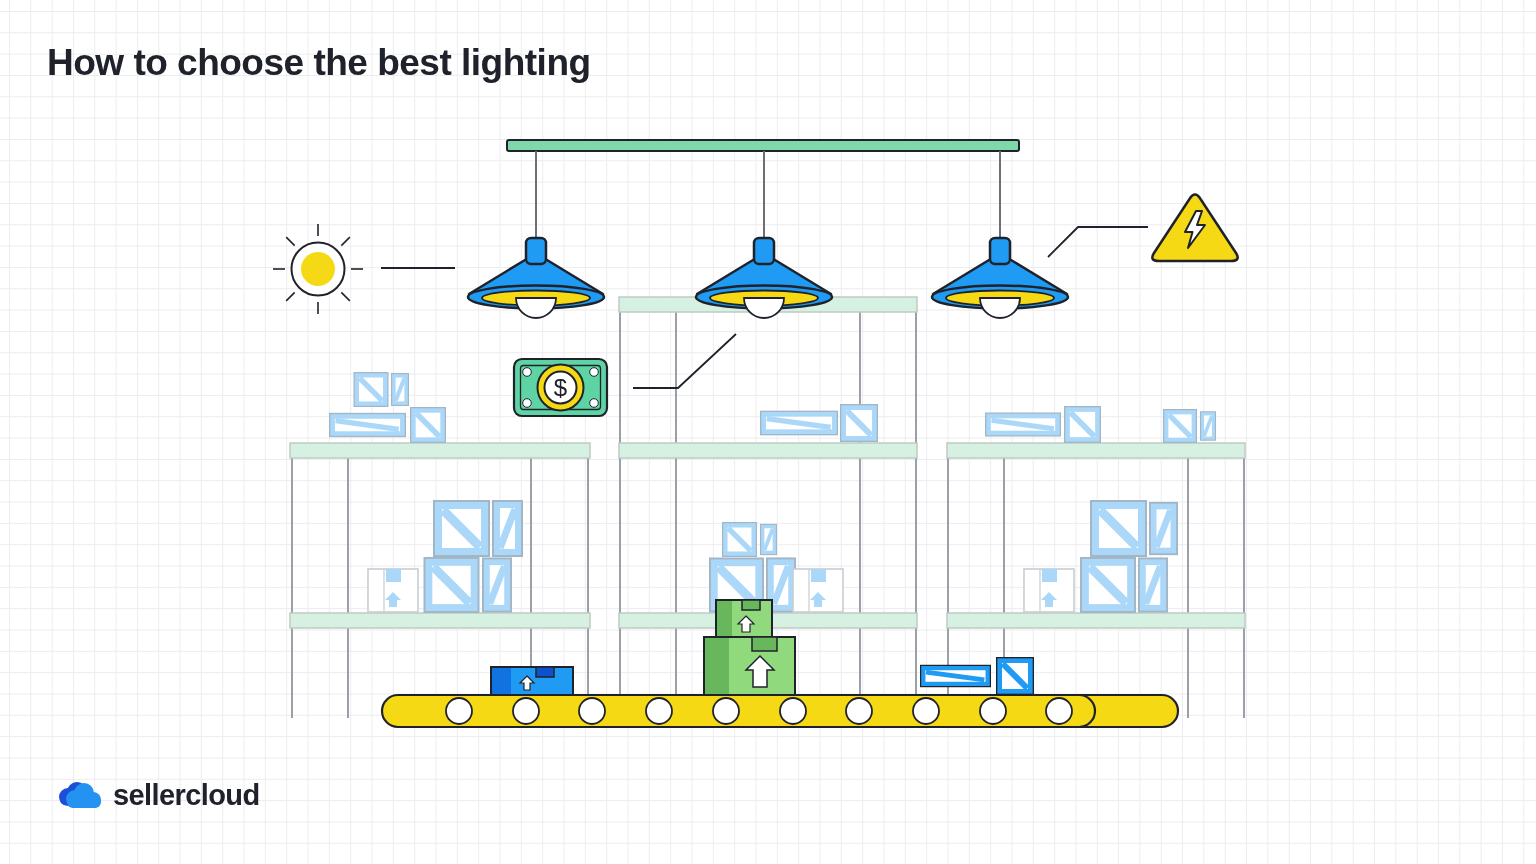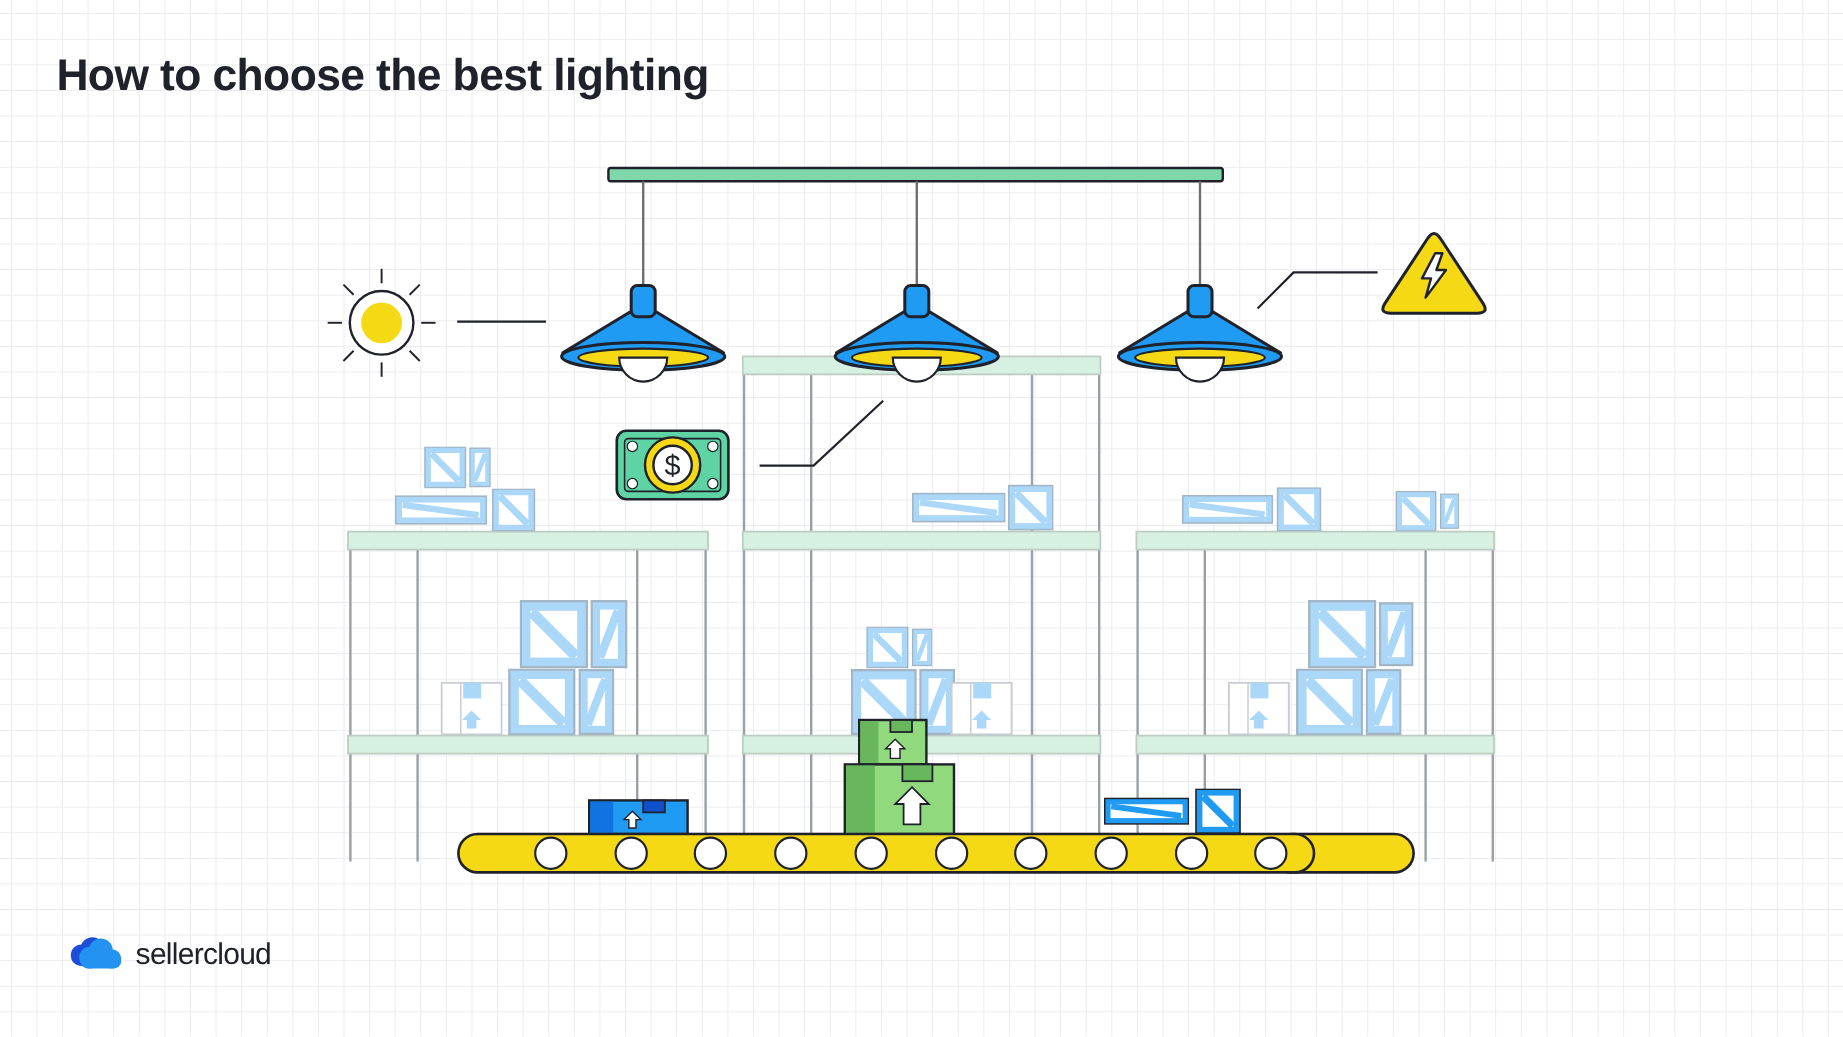--- a/index.html
+++ b/index.html
@@ -13,21 +13,21 @@
     background-position:9px 11px;
     font-family:"Liberation Sans", sans-serif;
   }
   .title{
     position:absolute;left:47px;top:40px;
     font-size:37px;font-weight:800;line-height:1.22;
     color:var(--ink,#20222b);letter-spacing:-0.5px;
   }
   .illustration{position:absolute;left:0;top:0;}
   .logo{position:absolute;left:56px;top:779px;display:flex;align-items:center;gap:9px;}
-  .logo-text{font-size:25px;font-weight:400;color:var(--ink,#20222b);letter-spacing:-0.6px;}
+  .logo-text{font-size:29px;font-weight:700;color:var(--ink,#20222b);letter-spacing:-0.6px;}
   
   .crate-light{color:var(--crate,#abd7f8);--crate-stroke:var(--crate-edge,#a3b6c6);}
   .crate-bright{color:var(--blue,#1f9bf3);--crate-stroke:var(--ink,#20222b);}
   .c-body{fill:currentColor;stroke:var(--crate-stroke);stroke-width:2;}
   .c-in{fill:#ffffff;}
   .c-bar{stroke:currentColor;fill:none;}
 </style>
 </head>
 <body>
 

